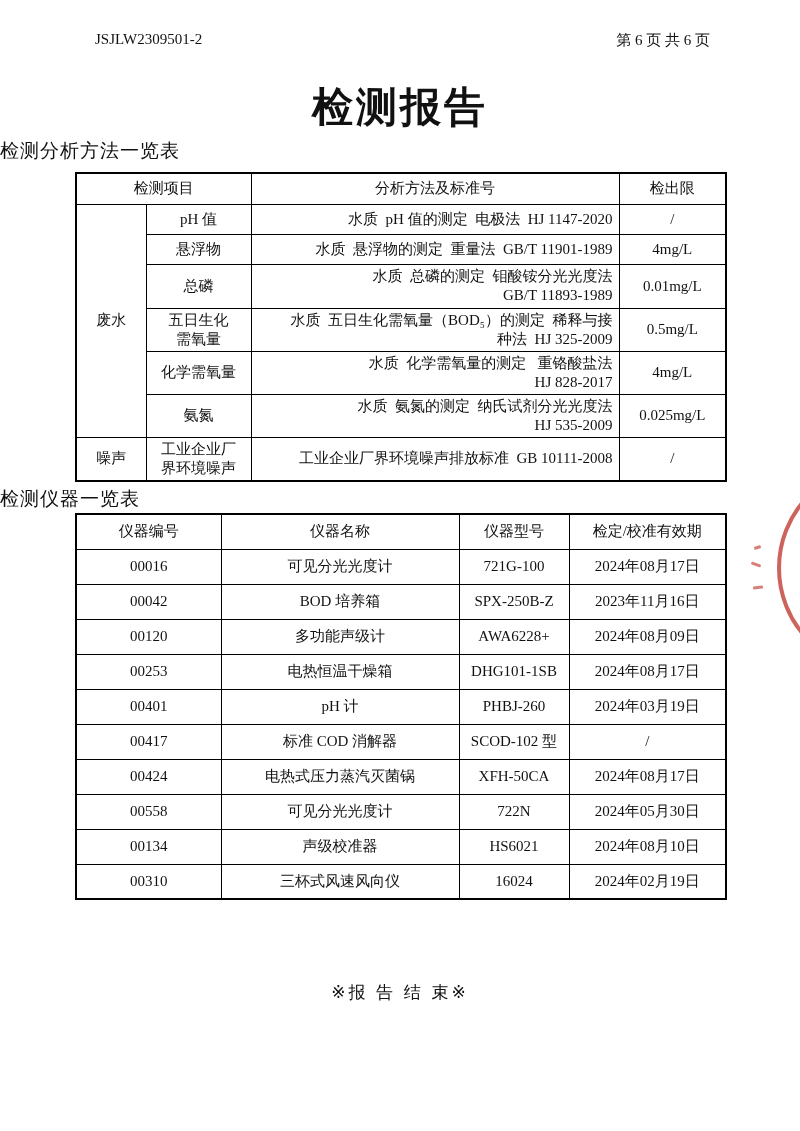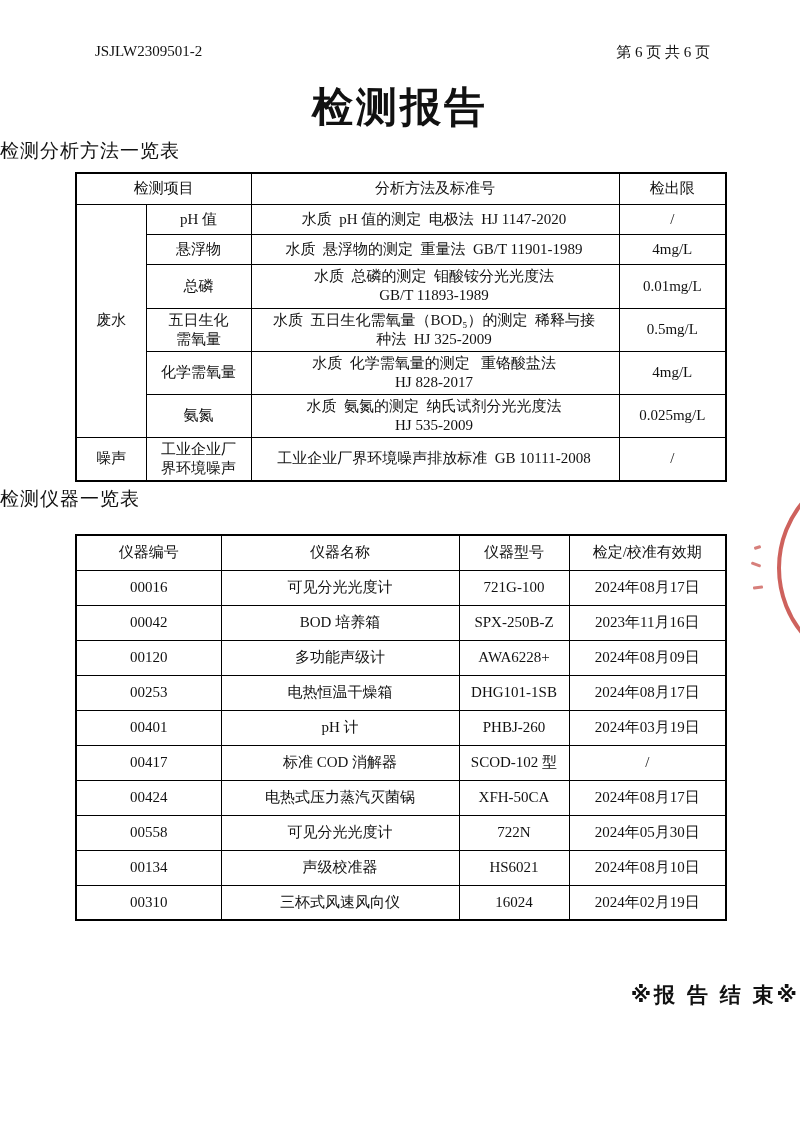--- a/index.html
+++ b/index.html
@@ -11,21 +11,20 @@
     margin: 0 auto;
     background: #ffffff;
     color: var(--ink);
     font-family: "Liberation Serif", "DejaVu Serif", serif;
     overflow: hidden;
   }
   .doc-header {
     position: absolute; top: 31px; left: 95px; right: 90px;
     display: flex; justify-content: space-between;
     font-size: 15px;
-    margin-top: 12px;
   }
   .report-title {
     position: absolute; top: 80px; left: 0; width: 100%;
     text-align: center;
     font-family: Liberation Serif, serif;
     font-weight: bold; font-size: 41px; letter-spacing: 3px;
   }
   .table-subtitle {
     position: absolute; left: 0; width: 100%;
     text-align: left; font-size: 19px; letter-spacing: 1px;
@@ -34,41 +33,41 @@
   .subtitle-instruments { top: 486px; }
 
   table {
     position: absolute; left: 75px;
     width: 650px;
     border-collapse: collapse;
     table-layout: fixed;
     border: 2px solid #000;
   }
   .methods-table { top: 172px; }
-  .instruments-table { top: 534px; }
+  .instruments-table { top: 513px; }
   td {
     border: 1.5px solid #000;
     font-size: 15px;
     text-align: center;
     vertical-align: middle;
     padding: 2px 4px;
     line-height: 19px;
     overflow: hidden;
   }
-  td.method-cell { text-align: center; padding-right: 6px; margin-top: 40px; }
+  td.method-cell { text-align: right; padding-right: 6px; margin-top: 40px; }
   .pre { white-space: pre-wrap; }
   .h31 { height: 31px; } .h30 { height: 30px; }
   .h44 { height: 44px; } .h42 { height: 42px; } .h38 { height: 38px; }
   .instruments-table tr { height: 35px; }
 
   .report-end {
     position: absolute; top: 981px; left: 0; width: 100%;
-    text-align: right;
+    text-align: center;
     font-family: "Liberation Sans", "DejaVu Sans", sans-serif;
-    font-weight: bold; font-size: 21px; letter-spacing: 3px;
+    font-weight: normal; font-size: 17px; letter-spacing: 3px;
   }
   
   .stamp-ring {
     position: absolute; left: 777px; top: 463px;
     width: 210px; height: 210px;
     border: 4px solid var(--stamp-color);
     border-radius: 50%;
     opacity: 0.8;
   }
   .stamp-mark {

